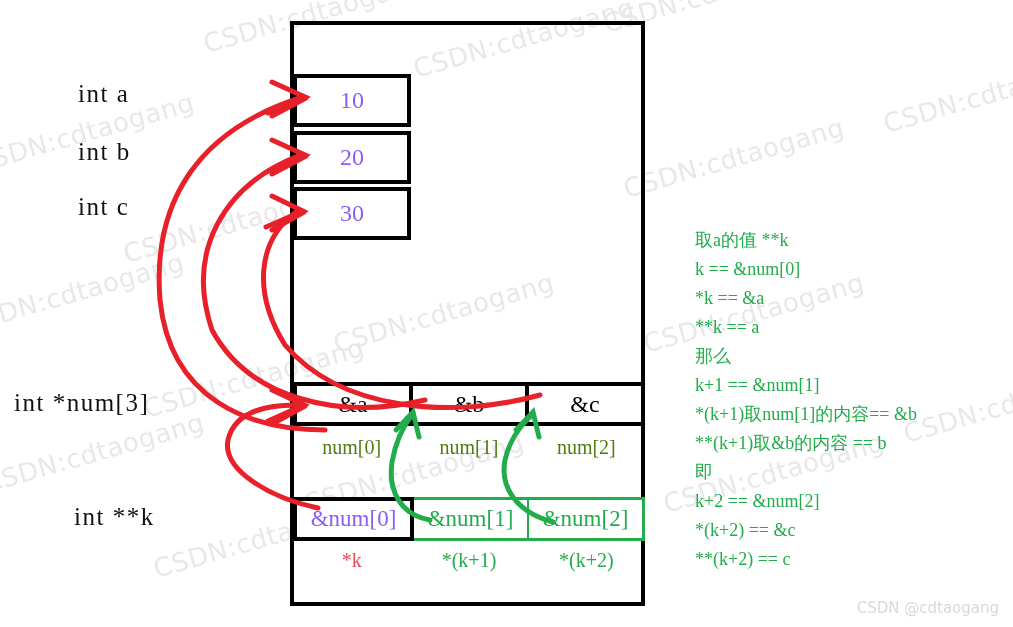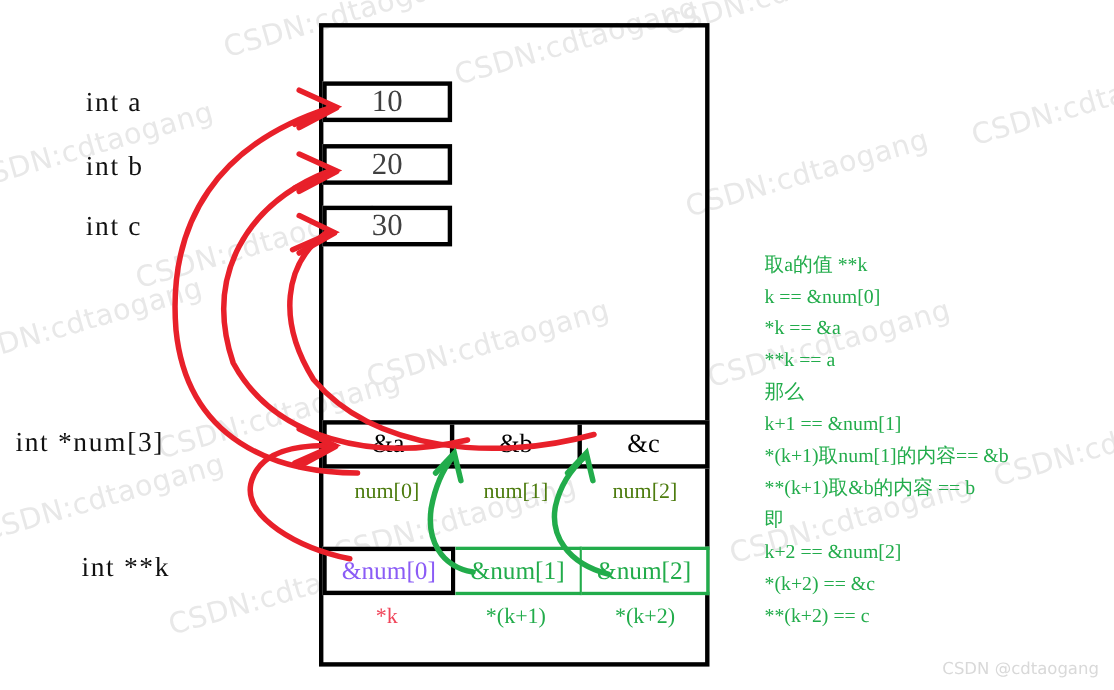--- a/index.html
+++ b/index.html
@@ -56,29 +56,29 @@
     border: 4px solid #000000;
     box-sizing: border-box;
     background: transparent;
     z-index: 2;
   }
 
   
   .val-box {
     position: absolute;
     width: 118px;
-    height: 37px;
+    height: 53px;
     border: 4px solid #000000;
     box-sizing: border-box;
     background: #ffffff;
     display: flex;
     align-items: center;
     justify-content: center;
-    font-size: 28px;
-    color: #404040;
+    font-size: 24px;
+    color: #8b5cf6;
     z-index: 3;
   }
 
   
   .decl {
     position: absolute;
     font-size: 25px;
     color: #111111;
     white-space: nowrap;
     letter-spacing: 1.5px;

